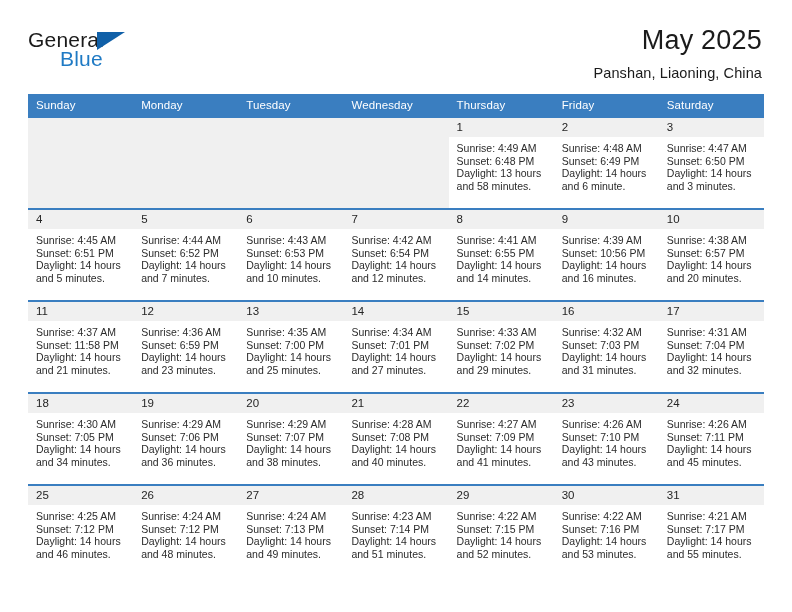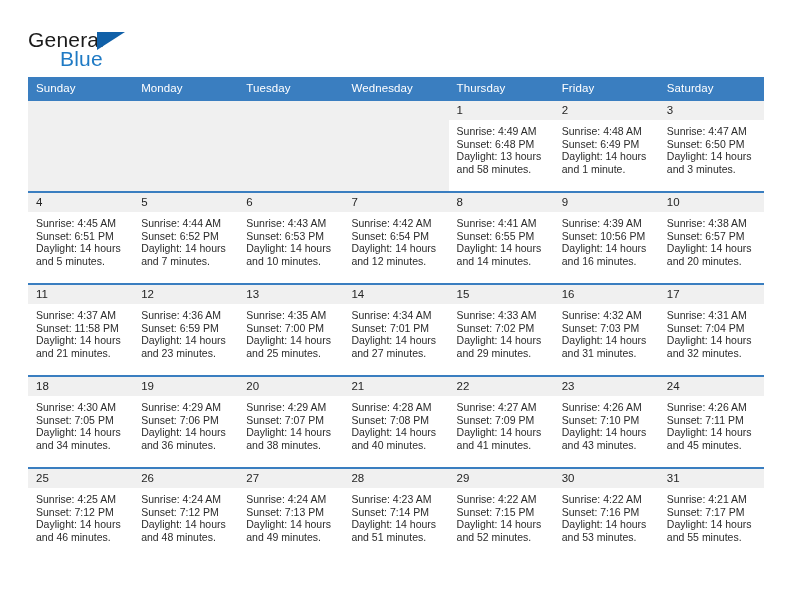--- a/index.html
+++ b/index.html
@@ -77,21 +77,21 @@
   }
   .cal-location {
     font-size: 14.5px;
     color: #1b1b1b;
     margin-top: 11px;
     letter-spacing: 0.1px;
   }
 
   
   .calendar {
-    margin-top: 5px;
+    margin-top: 22px;
     width: 736px;
     border-collapse: collapse;
     table-layout: fixed;
   }
   .calendar th {
     background: #3a7ec0;
     color: #ffffff;
     font-size: 11.5px;
     font-weight: normal;
     text-align: left;
@@ -140,20 +140,24 @@
 <div class="page">
 
   <div class="header">
 
     <div class="logo">
       <span class="logo-general">General</span>
       <span class="logo-tri"></span>
       <span class="logo-blue">Blue</span>
     </div>
 
+    <div class="title-block">
+      <div class="cal-title">May 2025</div>
+      <div class="cal-location">Panshan, Liaoning, China</div>
+    </div>
 
   </div>
 
   <table class="calendar">
     <thead>
       <tr id="weekday-row">
           <th>Sunday</th>
           <th>Monday</th>
           <th>Tuesday</th>
           <th>Wednesday</th>
@@ -184,21 +188,21 @@
               <div>Daylight: 13 hours</div>
               <div>and 58 minutes.</div>
             </div>
           </td>
           <td>
             <span class="daynum">2</span>
             <div class="cell-body">
               <div>Sunrise: 4:48 AM</div>
               <div>Sunset: 6:49 PM</div>
               <div>Daylight: 14 hours</div>
-              <div>and 1 minute.</div>
+              <div>and 6 minute.</div>
             </div>
           </td>
           <td>
             <span class="daynum">3</span>
             <div class="cell-body">
               <div>Sunrise: 4:47 AM</div>
               <div>Sunset: 6:50 PM</div>
               <div>Daylight: 14 hours</div>
               <div>and 3 minutes.</div>
             </div>

